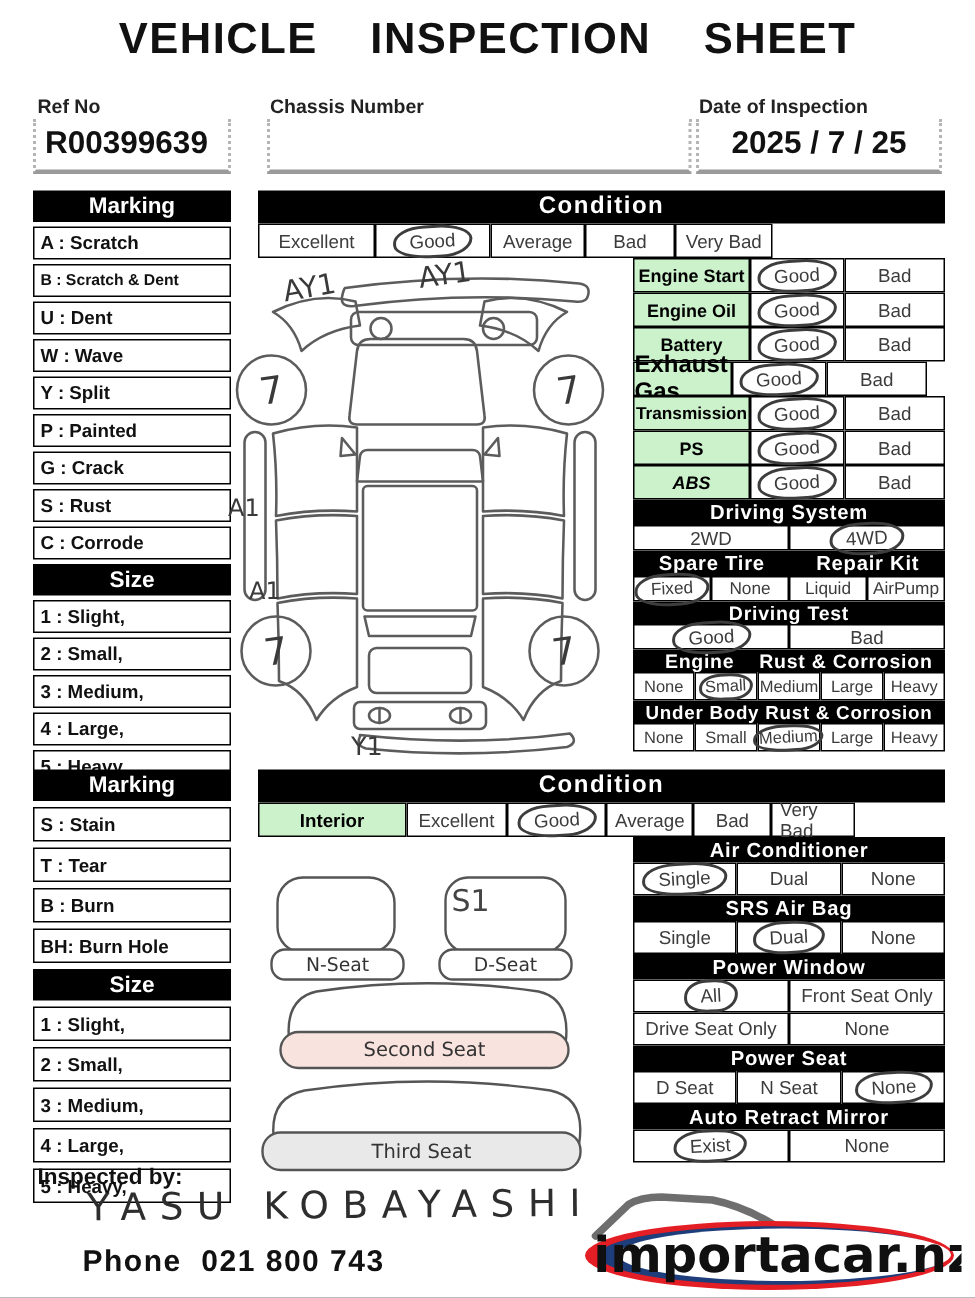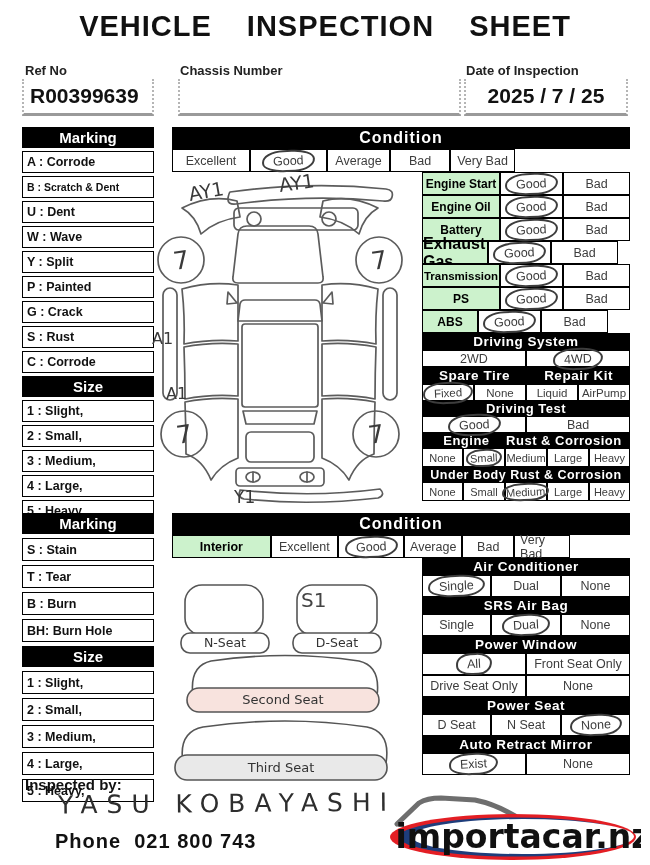--- a/index.html
+++ b/index.html
@@ -61,21 +61,21 @@
     <span></span>
   </div>
 
   <div class="abs fld-label" style="left:466px;top:63px;">Date of Inspection</div>
   <div class="abs fld-box" style="left:464px;top:79px;width:164px;height:37px;justify-content:center;">
     <span>2025 / 7 / 25</span>
   </div>
 
   <div class="abs legend" style="left:22px;top:127px;">
     <div class="legend-head">Marking</div>
-    <div class="legend-row">A : Corrode</div>
+    <div class="legend-row">A : Scratch</div>
     <div class="legend-row small">B : Scratch &amp; Dent</div>
     <div class="legend-row">U : Dent</div>
     <div class="legend-row">W : Wave</div>
     <div class="legend-row">Y : Split</div>
     <div class="legend-row">P : Painted</div>
     <div class="legend-row">G : Crack</div>
     <div class="legend-row">S : Rust</div>
     <div class="legend-row">C : Corrode</div>
     <div class="legend-head second">Size</div>
     <div class="legend-row">1 : Slight,</div>
@@ -195,21 +195,21 @@
     <div class="row" style="height:23px;">
       <div class="cell lab" style="width:78px;font-size:12px;">PS</div>
       <div class="cell" style="width:63px;">
           <span class="opt circled">Good</span>
         </div>
       <div class="cell" style="width:67px;">
           <span class="opt">Bad</span>
         </div>
     </div>
     <div class="row" style="height:23px;">
-      <div class="cell lab" style="width:56px;font-size:12px;">ABS</div>
+      <div class="cell lab" style="width:78px;font-size:12px;font-style:italic;">ABS</div>
       <div class="cell" style="width:63px;">
           <span class="opt circled">Good</span>
         </div>
       <div class="cell" style="width:67px;">
           <span class="opt">Bad</span>
         </div>
     </div>
 
     <div class="subhead" style="height:17px;">Driving System</div>
     <div class="row" style="height:17px;">

